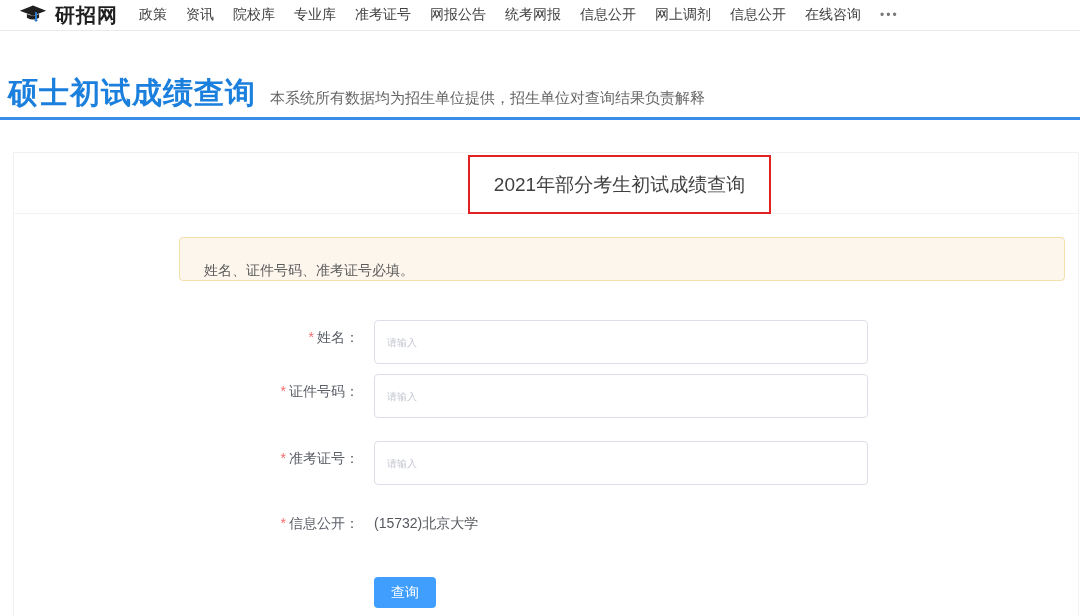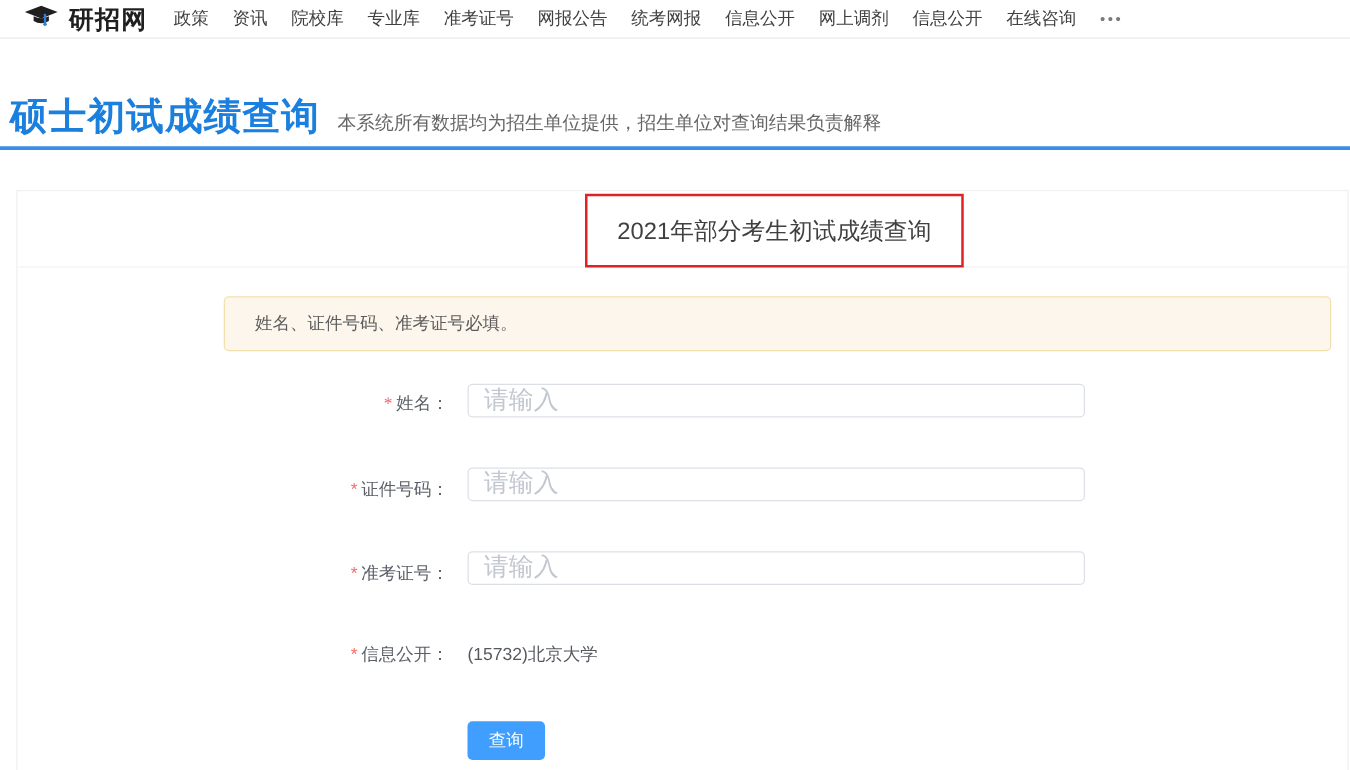--- a/index.html
+++ b/index.html
@@ -27,30 +27,30 @@
   
   .card { position:absolute; top:152px; left:13px; width:1066px; height:464px;
     background:#fff; border:1px solid #f0f1f3; border-bottom:none; }
   .card-title-row { position:relative; height:61px; border-bottom:1px solid #f2f3f5; }
   .red-box { position:absolute; left:454px; top:2px; width:303px; height:59px;
     border:2px solid #e02222; display:flex; align-items:center; justify-content:center; }
   .card-title { font-size:19px; color:#404040; }
 
   .alert { position:absolute; left:165px; top:84px; width:886px; height:44px;
     background:#fdf6ec; border:1px solid #f2e0ad; border-radius:4px;
-    display:flex; align-items:center; padding-left:24px; font-size:14px; color:#5c5c5c; }
+    display:flex; align-items:flex-end; padding-left:24px; font-size:14px; color:#5c5c5c; }
 
   .row-label { position:absolute; left:0; width:345px; text-align:right;
     line-height:34px; font-size:14px; color:#5a5e66; white-space:nowrap; }
   .req-star { color:#f56c6c; margin-right:3px; }
-  .row-input { position:absolute; left:360px; width:494px; height:27px;
-    border:1px solid #dcdfe6; border-radius:4px; font-size:20px; padding:0 12px;
+  .row-input { position:absolute; left:360px; width:494px; height:44px;
+    border:1px solid #dcdfe6; border-radius:4px; font-size:10px; padding:0 12px;
     color:#333; outline:none; background:#fff; }
   .row-input::placeholder { color:#c3c7cf; }
-  .top-r0 { top:154px;font-family:Liberation Serif, serif; }  .top-r1 { top:221px; }  .top-r2 { top:288px; }
+  .top-r0 { top:167px; }  .top-r1 { top:221px; }  .top-r2 { top:288px; }
   .label-r3 { top:358px; height:24px; line-height:24px; }
   .value-r3 { position:absolute; left:360px; top:358px; height:24px; line-height:24px;
     font-size:14px; color:#55595f; }
 
   .forgot-link { position:absolute; left:868px; top:288px; height:34px;
     display:flex; align-items:center; gap:2px; font-size:14px; color:#4a9cf0; cursor:pointer; }
   .help-circle { display:inline-block; width:15px; height:15px; border:1px solid #4a9cf0;
     border-radius:50%; font-size:11px; line-height:13px; text-align:center; }
 
   .submit-btn { position:absolute; left:360px; top:424px; width:62px; height:31px;

